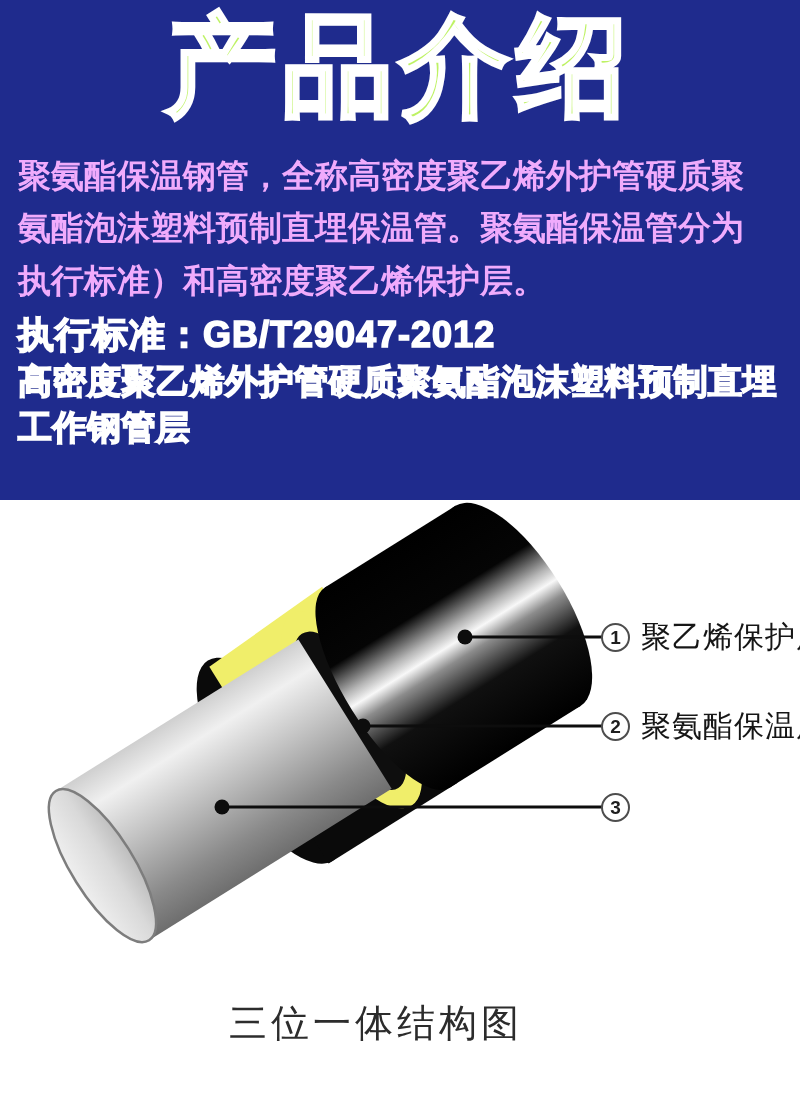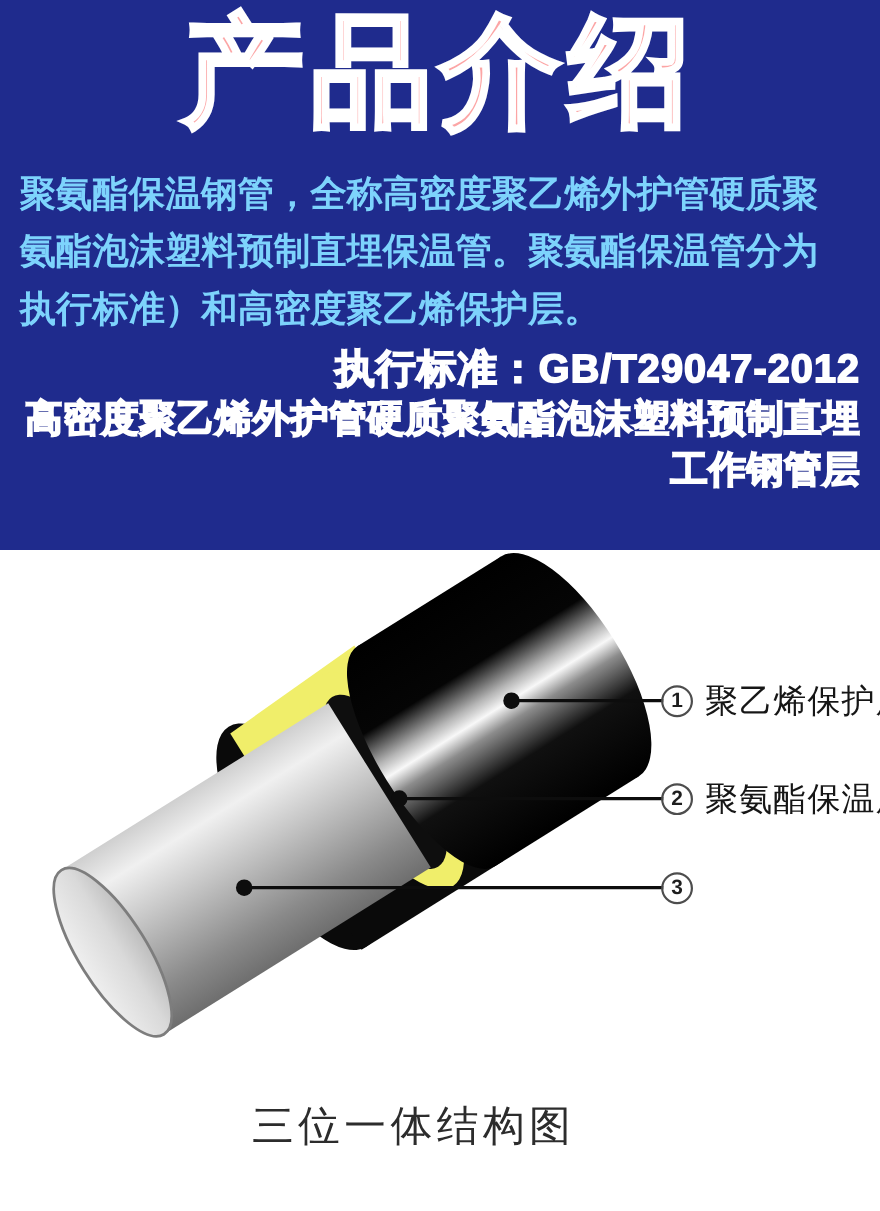--- a/index.html
+++ b/index.html
@@ -16,40 +16,40 @@
     position:relative;
     width:800px;height:500px;
     background:#1f2b8d;
     box-sizing:border-box;
     overflow:hidden;
   }
   .hero-title{
     margin:0;
     padding-top:8px;
     text-align:center;
-    color:#fca5a5;
+    color:#bef264;
     font-size:110px;
     line-height:1.06;
     font-weight:900;
     letter-spacing:7px;
     -webkit-text-stroke:3.5px #ffffff;
   }
   .desc{
     margin:25px 18px 0 18px;
-    color:#7dd3fc;
+    color:#f0abfc;
     font-size:33px;
     font-weight:700;
     line-height:52.5px;
+    font-family:Liberation Serif, serif;
   }
   .desc-line{white-space:nowrap;}
   .standard{
     margin:5px 18px 0 18px;
     color:#ffffff;
     font-weight:900;
-    text-align:right;
     -webkit-text-stroke:1.6px #ffffff;
   }
   .std-code{
     font-size:36px;
     line-height:46px;
     letter-spacing:1px;
     white-space:nowrap;
   }
   .std-line{
     font-size:34px;

